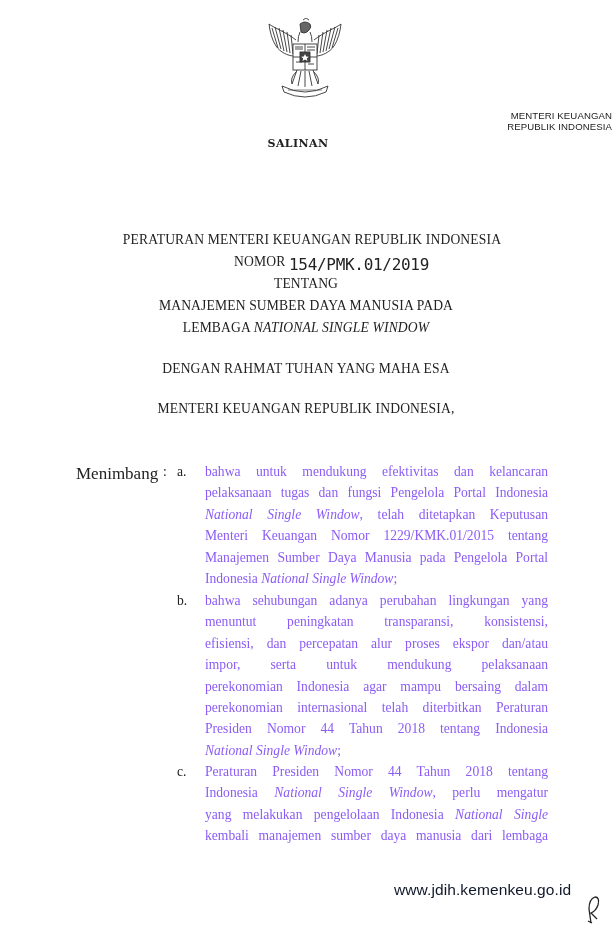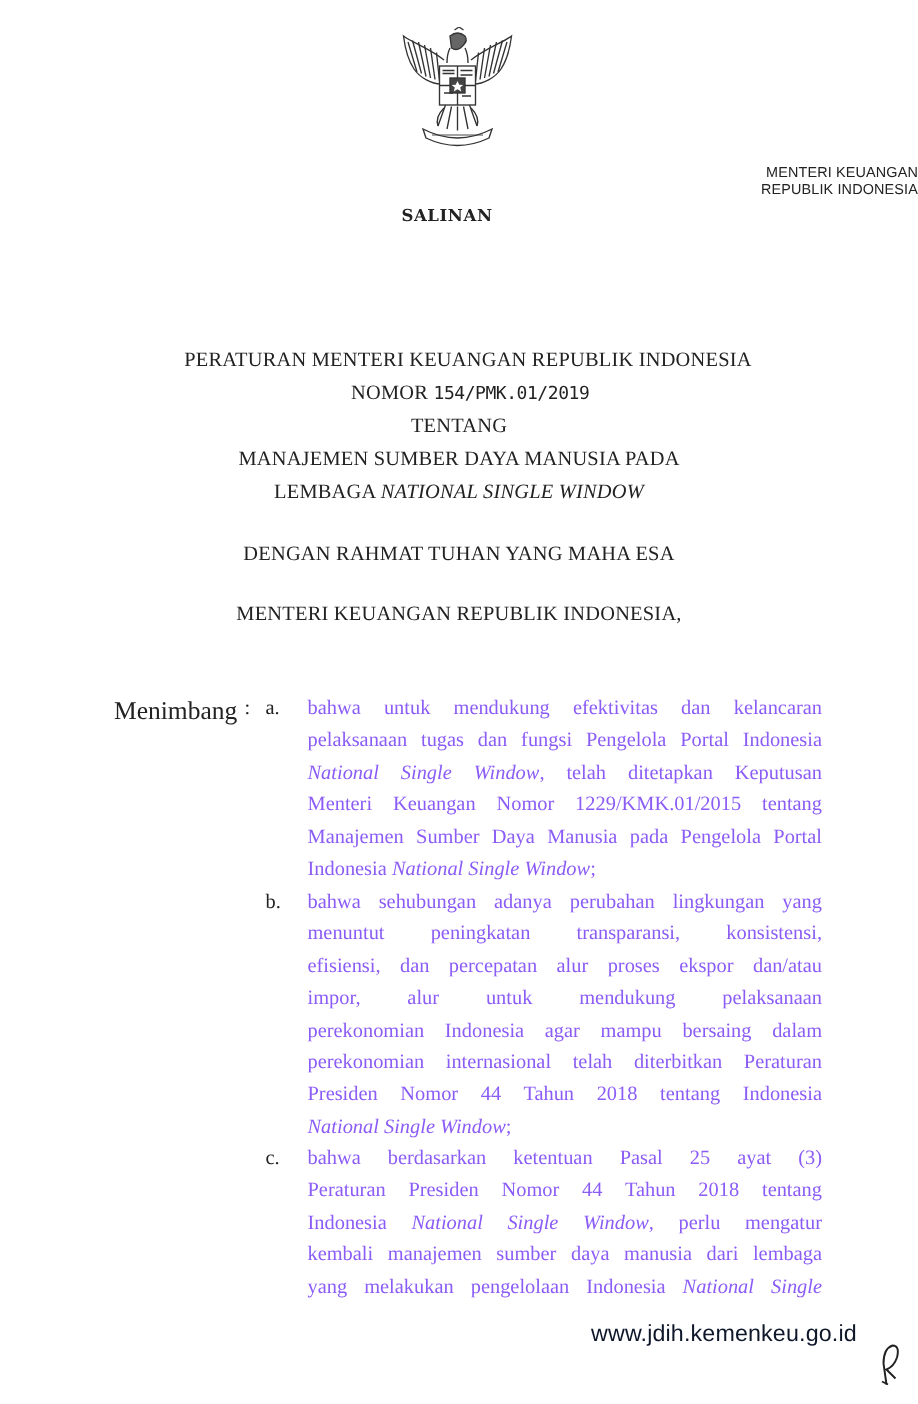--- a/index.html
+++ b/index.html
@@ -14,21 +14,21 @@
 
     .title-line { position: absolute; left: 0; width: 612px; text-align: center; font-family: "Liberation Serif", "DejaVu Serif", serif; font-size: 13.6px; letter-spacing: 0.15px; color: #222; white-space: nowrap; }
     .t1 { top: 232px; left: 6px; }
     .t2 { top: 254px; }
     .t3 { top: 276px; }
     .t4 { top: 298px; }
     .t5 { top: 320px; }
     .t6 { top: 361px; }
     .t7 { top: 401px; }
     .nomor-label { position: absolute; left: 234px; }
-    .nomor-val { position: absolute; left: 289px; font-family: "DejaVu Sans Mono", "Liberation Mono", monospace; font-size: 12px; top: 1px; letter-spacing: -0.3px; }
+    .nomor-val { position: absolute; left: 289px; font-family: "DejaVu Sans Mono", "Liberation Mono", monospace; font-size: 16px; top: 1px; letter-spacing: -0.3px; }
     em { font-style: italic; }
 
     .menimbang { position: absolute; top: 464px; left: 76px; font-family: "Liberation Serif", serif; font-size: 17px; }
     .colon { position: absolute; top: 464px; left: 163px; font-family: "Liberation Serif", serif; font-size: 13.6px; }
     .item-label { position: absolute; left: 177px; font-family: "Liberation Serif", serif; font-size: 13.6px; }
     .item-a-l { top: 464px; }
     .item-b-l { top: 593px; }
     .item-c-l { top: 764px; }
 
     .para { position: absolute; left: 205px; width: 343px; font-family: "Liberation Serif", serif; font-size: 13.6px; line-height: 21.4px; text-align: justify; color: #8b5cf6; }
@@ -100,33 +100,32 @@
   <span class="line">Menteri Keuangan Nomor 1229/KMK.01/2015 tentang</span>
   <span class="line">Manajemen Sumber Daya Manusia pada Pengelola Portal</span>
   <span class="line last"><span>Indonesia </span><em>National Single Window</em><span>;</span></span>
 </div>
 
 <div class="item-label item-b-l">b.</div>
 <div class="para para-b">
   <span class="line">bahwa sehubungan adanya perubahan lingkungan yang</span>
   <span class="line">menuntut peningkatan transparansi, konsistensi,</span>
   <span class="line">efisiensi, dan percepatan alur proses ekspor dan/atau</span>
-  <span class="line">impor, alur untuk mendukung pelaksanaan</span>
+  <span class="line">impor, serta untuk mendukung pelaksanaan</span>
   <span class="line">perekonomian Indonesia agar mampu bersaing dalam</span>
   <span class="line">perekonomian internasional telah diterbitkan Peraturan</span>
   <span class="line">Presiden Nomor 44 Tahun 2018 tentang Indonesia</span>
   <span class="line last"><em>National Single Window</em><span>;</span></span>
 </div>
 
 <div class="item-label item-c-l">c.</div>
 <div class="para para-c">
-  <span class="line">bahwa berdasarkan ketentuan Pasal 25 ayat (3)</span>
   <span class="line">Peraturan Presiden Nomor 44 Tahun 2018 tentang</span>
   <span class="line"><span>Indonesia </span><em>National Single Window</em><span>, perlu mengatur</span></span>
+  <span class="line"><span>yang melakukan pengelolaan Indonesia </span><em>National Single</em></span>
   <span class="line">kembali manajemen sumber daya manusia dari lembaga</span>
-  <span class="line"><span>yang melakukan pengelolaan Indonesia </span><em>National Single</em></span>
 </div>
 
 <a class="footer-url">www.jdih.kemenkeu.go.id</a>
 <svg class="paraf" viewBox="0 0 18 32">
   <path d="M6 30 L4 16 Q4 6 10 4 Q15 4 13 12 Q11 18 6 20 L12 26" fill="none" stroke="#222" stroke-width="1.3"></path>
   <path d="M3 28 L7 30" stroke="#222" stroke-width="1.3"></path>
 </svg>
 
 </body></html>

